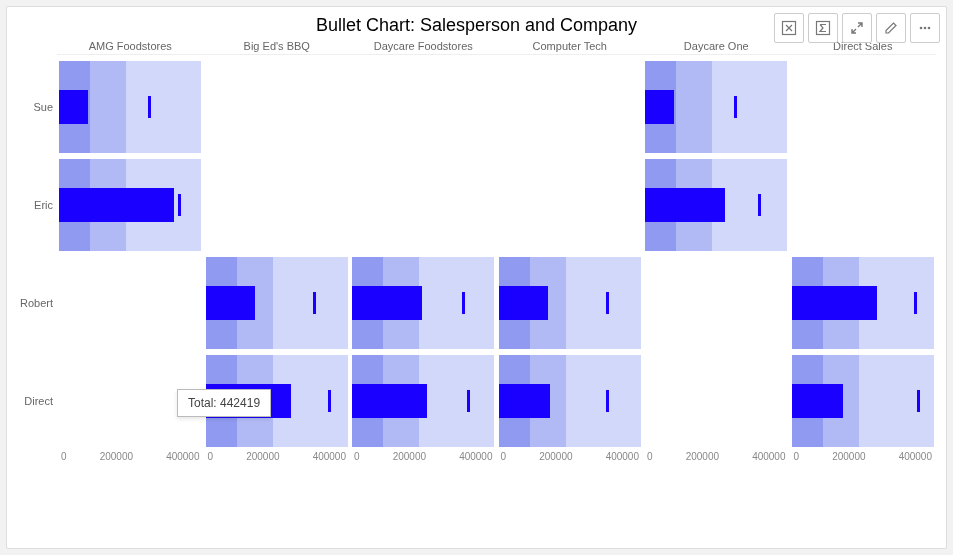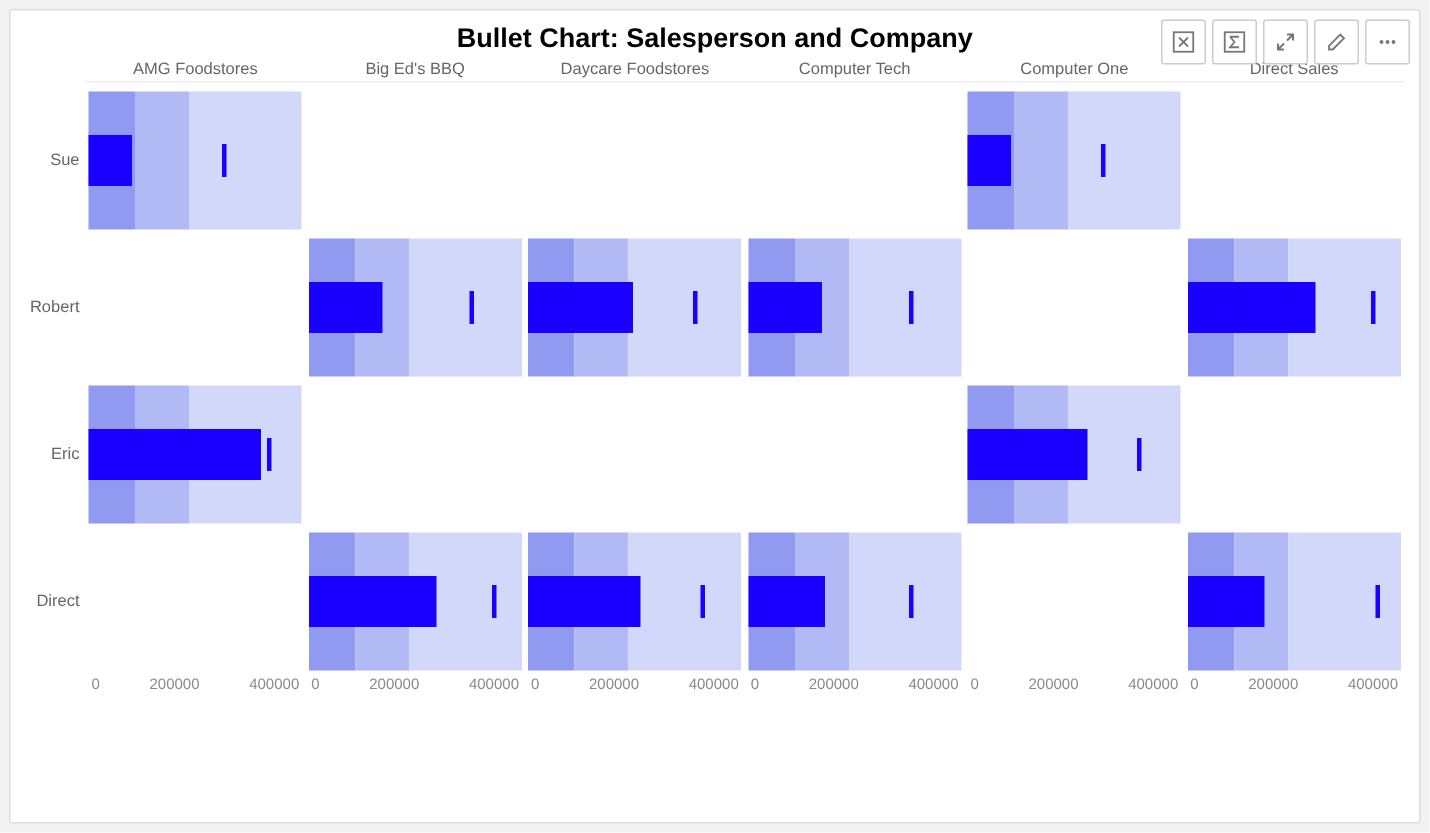--- a/index.html
+++ b/index.html
@@ -38,21 +38,21 @@
       align-items: center;
       justify-content: center;
       cursor: pointer;
       font-size: 14px;
       color: #666;
     }
     .tool-btn svg { width: 16px; height: 16px; }
     .chart-title {
       text-align: center;
       font-size: 18px;
-      font-weight: bold;
+      font-weight: normal;
       color: #000;
       margin-bottom: 4px;
     }
     .chart-body {
       padding: 0 10px 8px 10px;
     }
     .col-headers {
       display: flex;
       border-bottom: 1px solid #eee;
       padding-bottom: 2px;
@@ -170,21 +170,21 @@
 
   <div class="chart-title">Bullet Chart: Salesperson and Company</div>
 
   <div class="chart-body">
 
     <div class="col-headers" id="col-headers">
         <div class="col-header">AMG Foodstores</div>
         <div class="col-header">Big Ed's BBQ</div>
         <div class="col-header">Daycare Foodstores</div>
         <div class="col-header">Computer Tech</div>
-        <div class="col-header">Computer One</div>
+        <div class="col-header">Daycare One</div>
         <div class="col-header">Direct Sales</div>
       </div>
 
     <div id="rows-container">
         <div class="row">
           <div class="row-label">Sue</div>
           <div class="cells">
             <div class="cell">
               <div class="band" style="left: 0%; width: 21.8182%; background: rgb(143, 154, 240);"></div>
               <div class="band" style="left: 21.8182%; width: 25.4545%; background: rgb(177, 186, 244);"></div>
@@ -199,20 +199,43 @@
               <div class="band" style="left: 0%; width: 21.8182%; background: rgb(143, 154, 240);"></div>
               <div class="band" style="left: 21.8182%; width: 25.4545%; background: rgb(177, 186, 244);"></div>
               <div class="band" style="left: 47.2727%; width: 52.7273%; background: rgb(210, 216, 249);"></div>
               <div class="bar" style="left: 0px; width: 20%;"></div>
               <div class="target" style="left: calc(63.6364% - 1.5px);"></div>
             </div>
             <div class="cell"></div>
           </div>
         </div>
         <div class="row">
+          <div class="row-label">Eric</div>
+          <div class="cells">
+            <div class="cell">
+              <div class="band" style="left: 0%; width: 21.8182%; background: rgb(143, 154, 240);"></div>
+              <div class="band" style="left: 21.8182%; width: 25.4545%; background: rgb(177, 186, 244);"></div>
+              <div class="band" style="left: 47.2727%; width: 52.7273%; background: rgb(210, 216, 249);"></div>
+              <div class="bar" style="left: 0px; width: 80.4398%;"></div>
+              <div class="target" style="left: calc(84.5455% - 1.5px);"></div>
+            </div>
+            <div class="cell"></div>
+            <div class="cell"></div>
+            <div class="cell"></div>
+            <div class="cell">
+              <div class="band" style="left: 0%; width: 21.8182%; background: rgb(143, 154, 240);"></div>
+              <div class="band" style="left: 21.8182%; width: 25.4545%; background: rgb(177, 186, 244);"></div>
+              <div class="band" style="left: 47.2727%; width: 52.7273%; background: rgb(210, 216, 249);"></div>
+              <div class="bar" style="left: 0px; width: 56.3636%;"></div>
+              <div class="target" style="left: calc(80% - 1.5px);"></div>
+            </div>
+            <div class="cell"></div>
+          </div>
+        </div>
+        <div class="row">
           <div class="row-label">Robert</div>
           <div class="cells">
             <div class="cell"></div>
             <div class="cell">
               <div class="band" style="left: 0%; width: 21.8182%; background: rgb(143, 154, 240);"></div>
               <div class="band" style="left: 21.8182%; width: 25.4545%; background: rgb(177, 186, 244);"></div>
               <div class="band" style="left: 47.2727%; width: 52.7273%; background: rgb(210, 216, 249);"></div>
               <div class="bar" style="left: 0px; width: 34.5455%;"></div>
               <div class="target" style="left: calc(76.3636% - 1.5px);"></div>
             </div>
@@ -231,43 +254,20 @@
               <div class="target" style="left: calc(76.3636% - 1.5px);"></div>
             </div>
             <div class="cell"></div>
             <div class="cell">
               <div class="band" style="left: 0%; width: 21.8182%; background: rgb(143, 154, 240);"></div>
               <div class="band" style="left: 21.8182%; width: 25.4545%; background: rgb(177, 186, 244);"></div>
               <div class="band" style="left: 47.2727%; width: 52.7273%; background: rgb(210, 216, 249);"></div>
               <div class="bar" style="left: 0px; width: 60%;"></div>
               <div class="target" style="left: calc(87.2727% - 1.5px);"></div>
             </div>
-          </div>
-        </div>
-        <div class="row">
-          <div class="row-label">Eric</div>
-          <div class="cells">
-            <div class="cell">
-              <div class="band" style="left: 0%; width: 21.8182%; background: rgb(143, 154, 240);"></div>
-              <div class="band" style="left: 21.8182%; width: 25.4545%; background: rgb(177, 186, 244);"></div>
-              <div class="band" style="left: 47.2727%; width: 52.7273%; background: rgb(210, 216, 249);"></div>
-              <div class="bar" style="left: 0px; width: 80.4398%;"></div>
-              <div class="target" style="left: calc(84.5455% - 1.5px);"></div>
-            </div>
-            <div class="cell"></div>
-            <div class="cell"></div>
-            <div class="cell"></div>
-            <div class="cell">
-              <div class="band" style="left: 0%; width: 21.8182%; background: rgb(143, 154, 240);"></div>
-              <div class="band" style="left: 21.8182%; width: 25.4545%; background: rgb(177, 186, 244);"></div>
-              <div class="band" style="left: 47.2727%; width: 52.7273%; background: rgb(210, 216, 249);"></div>
-              <div class="bar" style="left: 0px; width: 56.3636%;"></div>
-              <div class="target" style="left: calc(80% - 1.5px);"></div>
-            </div>
-            <div class="cell"></div>
           </div>
         </div>
         <div class="row">
           <div class="row-label">Direct</div>
           <div class="cells">
             <div class="cell"></div>
             <div class="cell">
               <div class="band" style="left: 0%; width: 21.8182%; background: rgb(143, 154, 240);"></div>
               <div class="band" style="left: 21.8182%; width: 25.4545%; background: rgb(177, 186, 244);"></div>
               <div class="band" style="left: 47.2727%; width: 52.7273%; background: rgb(210, 216, 249);"></div>
@@ -328,14 +328,17 @@
         </div>
         <div class="axis-cell">
           <span>0</span>
           <span>200000</span>
           <span>400000</span>
         </div>
       </div>
 
   </div>
 
+  <div class="tooltip" id="tooltip" style="display: block; left: 170px; top: 382px;">
+    <span>Total: 442419</span>
+  </div>
 
 </div>
 
 </body></html>

